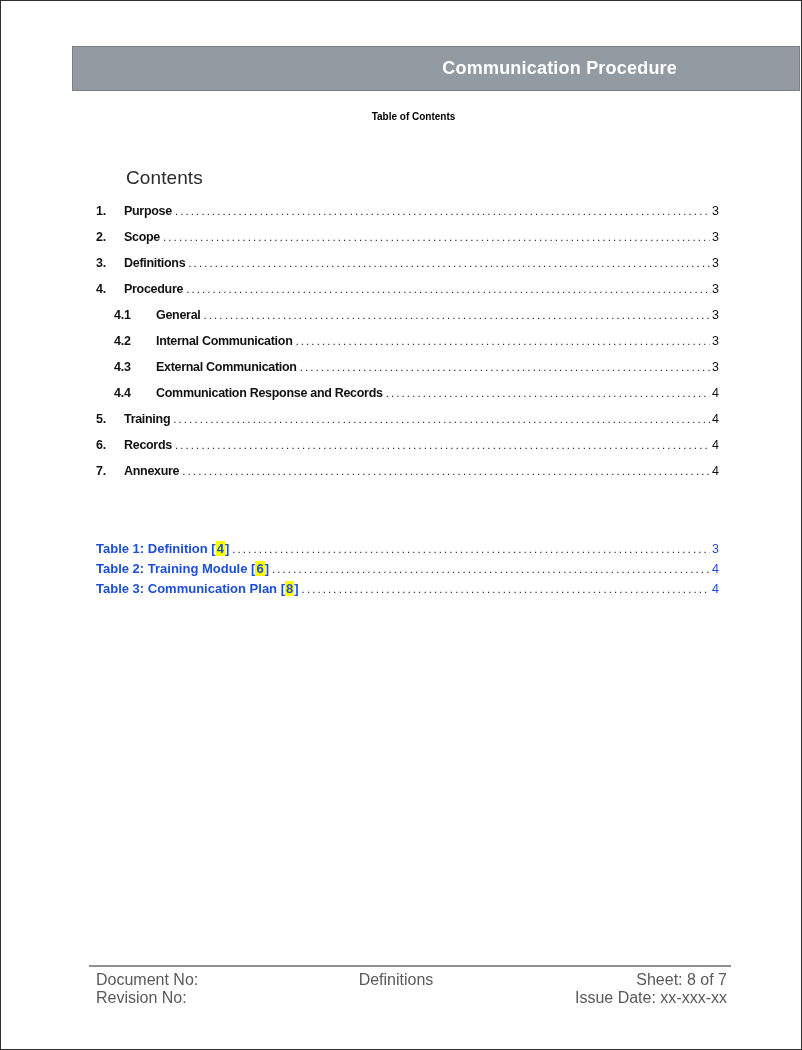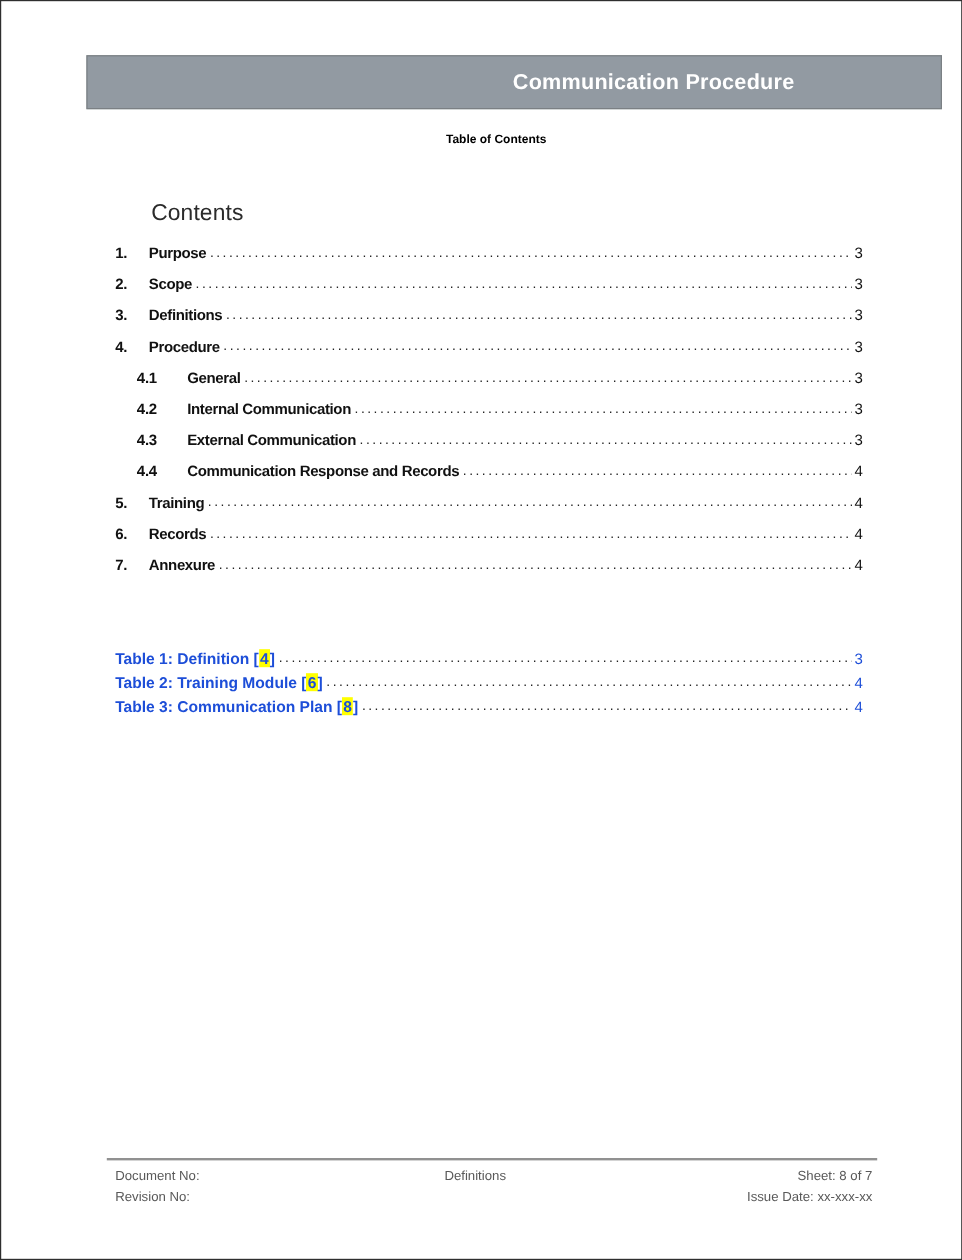--- a/index.html
+++ b/index.html
@@ -17,21 +17,21 @@
     position:relative;
   }
   .page{
     position:absolute;inset:0;
     border:1px solid #2e2e2e;
     background:#fff;
     overflow:hidden;
   }
   
   .banner{
-    position:absolute;left:71px;top:45px;right:16px;height:45px;
+    position:absolute;left:71px;top:45px;right:1px;height:45px;
     background:var(--banner);
     border:1px solid var(--banner-border);
     display:flex;align-items:center;justify-content:flex-end;
     padding-right:122px;
   }
   .banner-title{
     color:#ffffff;font-weight:700;font-size:18px;letter-spacing:.2px;
     white-space:nowrap;
   }
   
@@ -71,21 +71,21 @@
   .tbl-prefix,.tbl-suffix{flex:none;font-weight:700;white-space:pre;}
   .hl{
     flex:none;background:var(--hl);font-weight:700;padding:0 1px;
   }
   
   .footer{
     position:absolute;left:88px;top:964px;width:642px;
     border-top:2px solid #919191;
     padding-top:4px;
     display:flex;
-    font-size:11px;line-height:18px;color:var(--footer-text);
+    font-size:16px;line-height:18px;color:var(--footer-text);
   }
   .f-left{flex:none;width:215px;padding-left:7px;}
   .f-center{flex:1 1 auto;text-align:center;transform:translateX(-14px);}
   .f-right{flex:none;width:215px;text-align:right;padding-right:4px;}
 </style>
 </head>
 <body>
 
 <div class="page">
 

